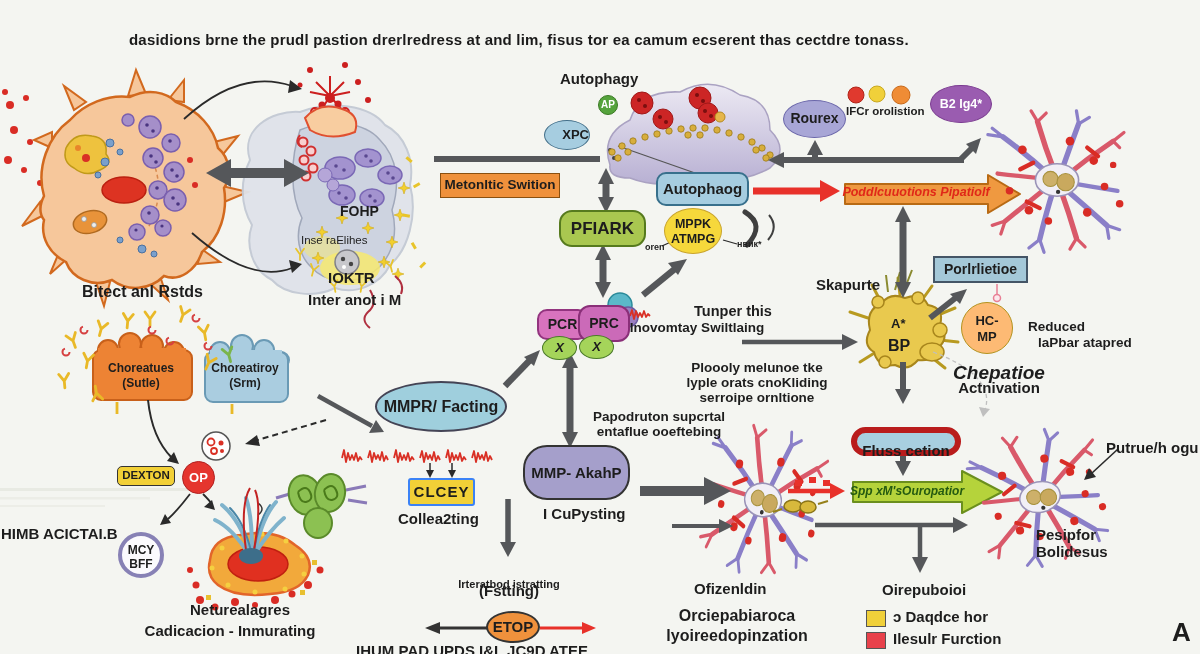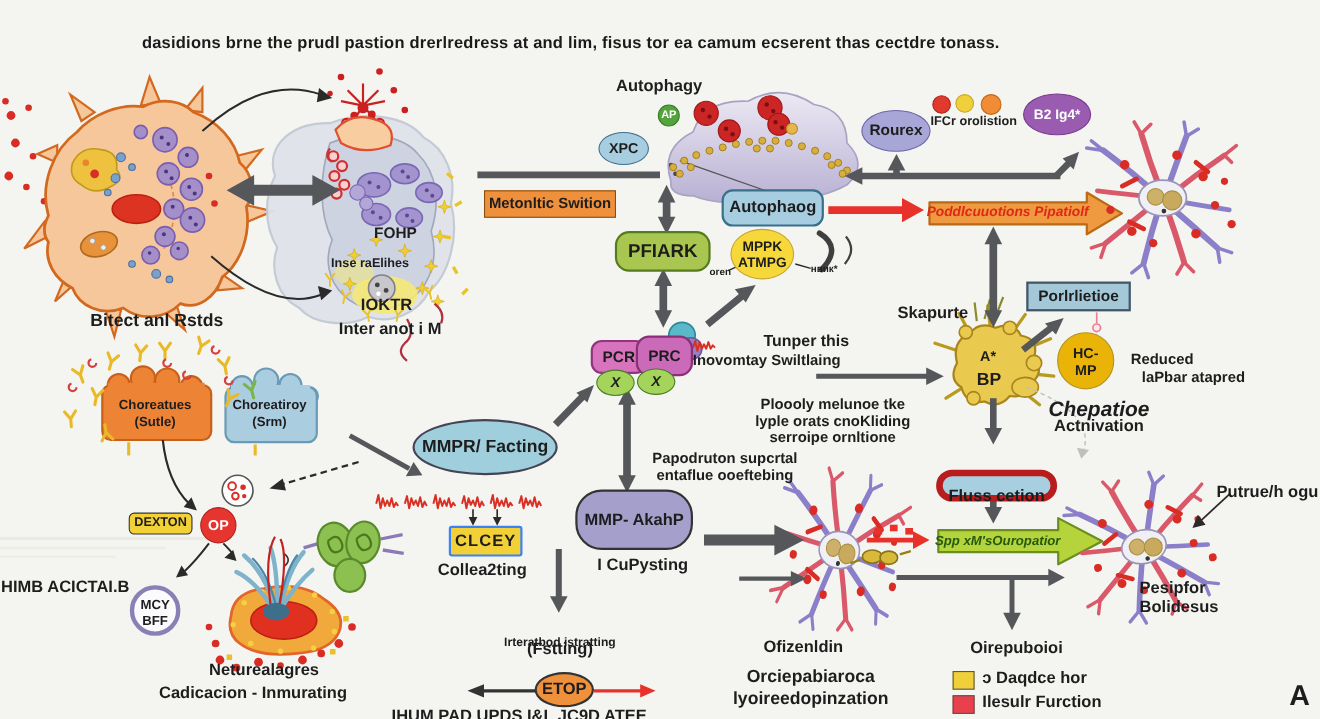--- a/index.html
+++ b/index.html
@@ -544,21 +544,21 @@
       <line x1="997" y1="284" x2="997" y2="294" stroke="#e87f95" stroke-width="1.5"></line>
       <circle cx="997" cy="298" r="3.5" fill="#fbe8ec" stroke="#e87f95" stroke-width="1.5"></circle>
     </g>
   </g>
 </svg>
 
 <div class="cap" style="left:129px;top:31px;">dasidions brne the prudl pastion drerlredress at and lim, fisus tor ea camum ecserent thas cectdre tonass.</div>
 
 <div class="lbl" style="left:560px;top:71px;font-size:15px;">Autophagy</div>
 <div class="node ell" style="left:598px;top:95px;width:20px;height:20px;background:#55a33c;border:1px solid #3a7a24;color:#fff;font-size:10px;line-height:18px;">AP</div>
-<div class="node ell" style="left:544px;top:120px;width:46px;height:30px;background:#a6cde0;border:1.5px solid #44708a;font-size:13px;line-height:27px;">XPC</div>
+<div class="node ell" style="left:544px;top:120px;width:46px;height:30px;background:#a6cde0;border:1.5px solid #44708a;font-size:13px;line-height:27px;text-align:right;">XPC</div>
 <div class="node" style="left:440px;top:173px;width:120px;height:25px;background:#ef913c;border:1.5px solid #8a5010;font-size:13.5px;line-height:22px;">Metonltic Swition</div>
 <div class="node" style="left:656px;top:172px;width:93px;height:34px;background:#a6cde0;border:2px solid #38708c;border-radius:10px;font-size:15px;line-height:30px;">Autophaog</div>
 <div class="node" style="left:559px;top:210px;width:87px;height:37px;background:#a9c750;border:2px solid #567a1e;border-radius:13px;font-size:17px;line-height:33px;">PFIARK</div>
 <div class="node ell" style="left:664px;top:208px;width:58px;height:46px;background:#f6d83b;border:1px solid #c9a42c;font-size:12.5px;padding-top:8px;line-height:1.2;">
   <div>MPPK</div>
   <div>ATMPG</div>
 </div>
 <div class="lbl" style="left:645px;top:243px;font-size:9px;">oren</div>
 <div class="lbl" style="left:737px;top:240px;font-size:9px;">нвик*</div>
 
@@ -582,21 +582,21 @@
 <div class="lbl c" style="left:659px;top:425px;font-size:13.5px;">entaflue ooeftebing</div>
 
 <div class="node ell" style="left:375px;top:381px;width:132px;height:51px;background:#9fcfdd;border:2px solid #445;font-size:16px;line-height:47px;">MMPR/ Facting</div>
 <div class="node" style="left:408px;top:478px;width:67px;height:28px;background:#f2d037;border:2px solid #3b82f6;border-radius:3px;font-size:15px;line-height:24px;letter-spacing:1px;">CLCEY</div>
 <div class="lbl" style="left:398px;top:511px;font-size:15px;">Collea2ting</div>
 <div class="node" style="left:523px;top:445px;width:107px;height:55px;background:#a59fcb;border:2px solid #333;border-radius:24px;font-size:15px;line-height:51px;">MMP- AkahP</div>
 <div class="lbl" style="left:543px;top:506px;font-size:15px;">I CuPysting</div>
 
 <div class="lbl" style="left:891px;top:317px;font-size:13px;">A*</div>
 <div class="lbl" style="left:888px;top:337px;font-size:16px;">BP</div>
-<div class="node ell" style="left:961px;top:302px;width:52px;height:52px;background:#eab308;border:1.5px solid #b3931e;font-size:13px;padding-top:10px;line-height:1.2;">
+<div class="node ell" style="left:961px;top:302px;width:52px;height:52px;background:#fdba74;border:1.5px solid #b3931e;font-size:13px;padding-top:10px;line-height:1.2;">
   <div>HC-</div>
   <div>MP</div>
 </div>
 <div class="lbl" style="left:1028px;top:320px;font-size:13.5px;font-weight:600;">Reduced</div>
 <div class="lbl" style="left:1038px;top:336px;font-size:13.5px;font-weight:600;">laPbar atapred</div>
 <div class="lbl c" style="left:999px;top:363px;font-size:19px;font-style:italic;">Chepatioe</div>
 <div class="lbl c" style="left:999px;top:380px;font-size:15px;">Actnivation</div>
 <div class="node" style="left:851px;top:407px;width:110px;height:29px;background:#a8cfe0;border:6px solid #b91c1c;border-radius:20px;font-size:15px;line-height:35px;margin-top:20px;">Fluss cetion</div>
 <div class="lbl c it" style="left:907px;top:485px;font-size:12px;color:#245a10;">Spp xM'sOuropatior</div>
 
@@ -614,21 +614,21 @@
 <div class="lbl" style="left:882px;top:582px;font-size:15px;">Oirepuboioi</div>
 
 <div class="sw" style="left:866px;top:610px;width:20px;height:17px;background:#f0d03a;"></div>
 <div class="lbl" style="left:893px;top:609px;font-size:15px;">ɔ Daqdce hor</div>
 <div class="sw" style="left:866px;top:632px;width:20px;height:17px;background:#e8414b;"></div>
 <div class="lbl" style="left:893px;top:631px;font-size:15px;">Ilesulr Furction</div>
 <div class="lbl" style="left:1172px;top:618px;font-size:26px;">A</div>
 
 <div class="lbl" style="left:82px;top:283px;font-size:16px;">Bitect anl Rstds</div>
 <div class="lbl" style="left:340px;top:204px;font-size:14px;">FOHP</div>
-<div class="lbl" style="left:301px;top:234px;font-size:11.5px;font-weight:700;">Inse raElihes</div>
+<div class="lbl" style="left:301px;top:234px;font-size:11.5px;font-weight:400;">Inse raElihes</div>
 <div class="lbl" style="left:328px;top:270px;font-size:15px;">IOKTR</div>
 <div class="lbl" style="left:308px;top:292px;font-size:15px;">Inter anot i M</div>
 
 <div class="lbl c" style="left:141px;top:362px;font-size:12px;">Choreatues</div>
 <div class="lbl c" style="left:141px;top:377px;font-size:12px;">(Sutle)</div>
 <div class="lbl c" style="left:245px;top:362px;font-size:12px;">Choreatiroy</div>
 <div class="lbl c" style="left:245px;top:377px;font-size:12px;">(Srm)</div>
 
 <div class="node" style="left:117px;top:466px;width:58px;height:20px;background:#f2d037;border:1.5px solid #333;border-radius:5px;font-size:11.5px;line-height:17px;">DEXTON</div>
 <div class="node ell" style="left:182px;top:461px;width:33px;height:33px;background:#e5352e;border:1px solid #b02020;color:#fff;font-size:13px;line-height:31px;">OP</div>

